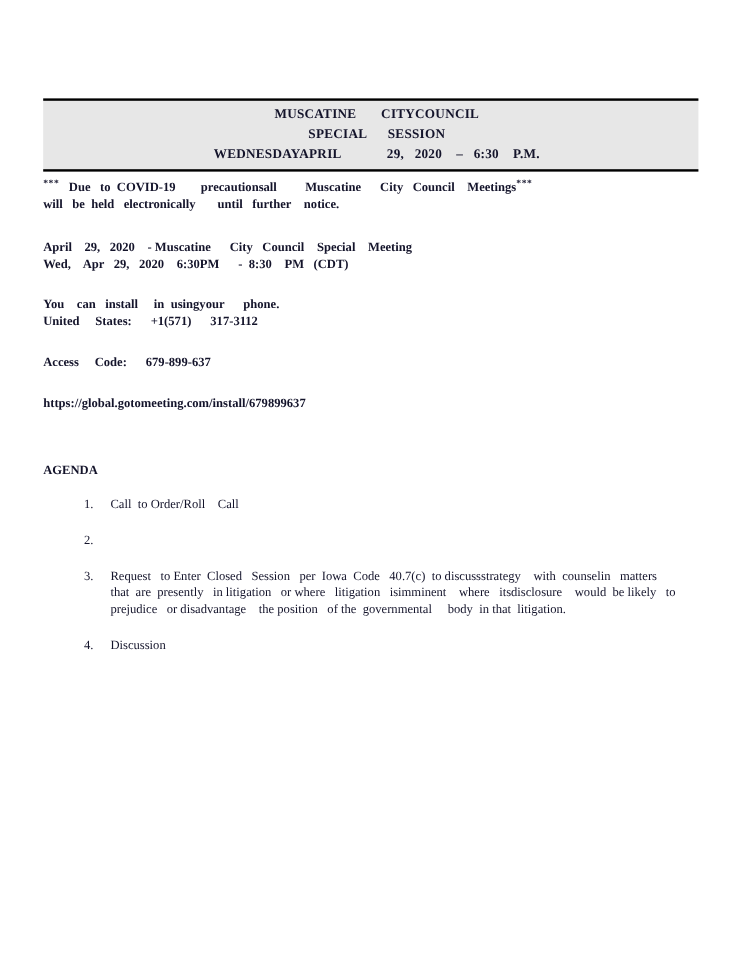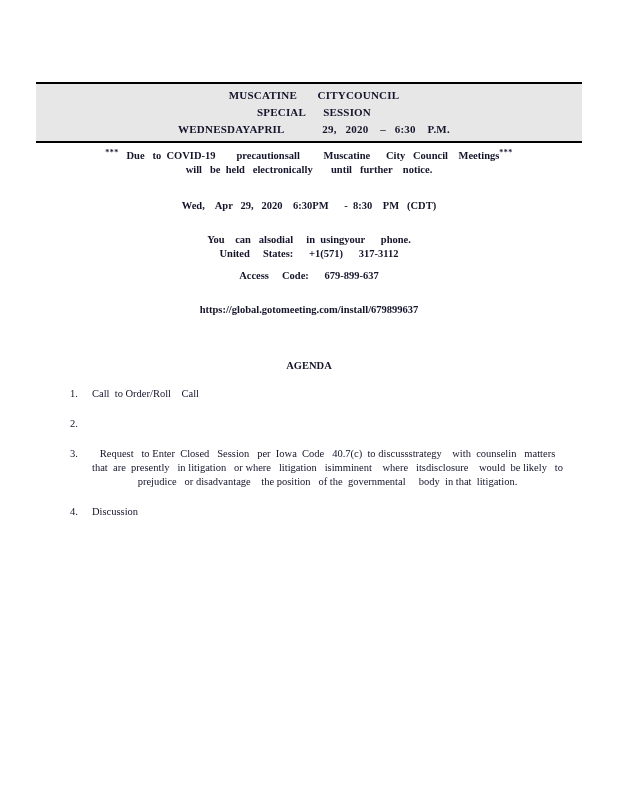--- a/index.html
+++ b/index.html
@@ -22,64 +22,65 @@
   .hl {
     text-align: center;
     font-weight: bold;
     font-size: 11px;
     line-height: 17px;
     white-space: pre-wrap;
     letter-spacing: 0.2px;
   }
 
   .sec { margin: 0 36px; }
-  .c { text-align: center; white-space: pre-wrap; }
+  .c { white-space: pre-wrap; }
   .b { font-weight: bold; }
   .s { font-size: 10.5px; line-height: 14px; }
 
   .mt-notice  { margin-top: 3px; }
   .mt-info    { margin-top: 22px; }
   .mt-join    { margin-top: 22px; }
   .mt-phone   { margin-top: 20px; }
-  .mt-access  { margin-top: 8px; }
+  .mt-access  { margin-top: 20px; }
   .mt-install { margin-top: 20px; }
   .mt-agenda  { margin-top: 42px; }
 
   .sup { vertical-align: 4px; font-size: 8px; letter-spacing: 0.5px; }
 
   .url { color: inherit; text-decoration: none; }
 
   .list { margin: 14px 30px 0 70px; }
   .item { display: flex; font-size: 10.5px; line-height: 14px; margin-bottom: 16px; }
   .num  { width: 14px; flex: none; }
-  .itext { margin-left: 8px; white-space: pre-wrap; text-align: center; }
+  .itext { margin-left: 8px; white-space: pre-wrap; }
 </style>
 </head>
 <body>
 
 <div class="page">
 
   <div class="hdr">
     <div class="hl">MUSCATINE       CITYCOUNCIL</div>
     <div class="hl">SPECIAL      SESSION</div>
     <div class="hl">WEDNESDAYAPRIL             29,   2020    –   6:30    P.M.</div>
   </div>
 
   <div class="sec mt-notice">
     <div class="s c b"><span class="sup">***</span><span>   Due   to  COVID-19        precautionsall         Muscatine      City   Council    Meetings</span><span class="sup">***</span></div>
     <div class="s c b">will   be  held   electronically       until   further    notice.</div>
   </div>
 
   <div class="sec mt-info">
+    <div class="s c b">April    29,   2020    - Muscatine      City   Council    Special    Meeting</div>
     <div class="s c b">Wed,    Apr   29,   2020    6:30PM      -  8:30    PM   (CDT)</div>
   </div>
 
 
   <div class="sec mt-phone">
-    <div class="s c b">You    can   alsodial     in  usingyour      phone.</div>
+    <div class="s c b">You    can   install     in  usingyour      phone.</div>
     <div class="s c b">United     States:      +1(571)      317-3112</div>
   </div>
 
   <div class="sec mt-access">
     <div class="s c b">Access     Code:      679-899-637</div>
   </div>
 
   <div class="sec mt-install">
     <div class="s c b"><a class="url">https://global.gotomeeting.com/install/679899637</a></div>
   </div>

